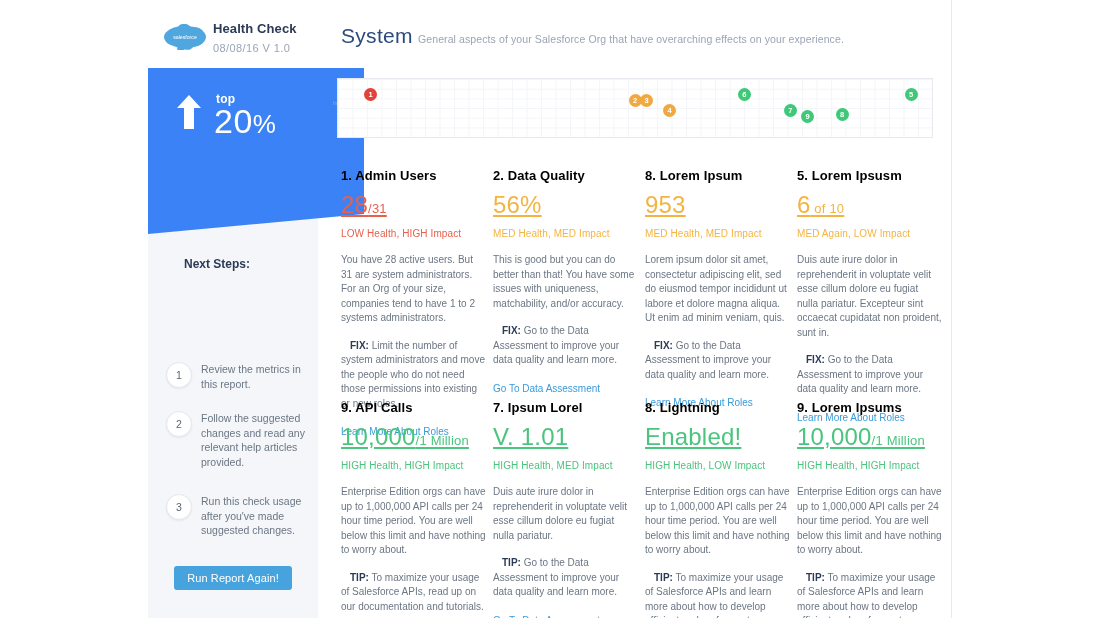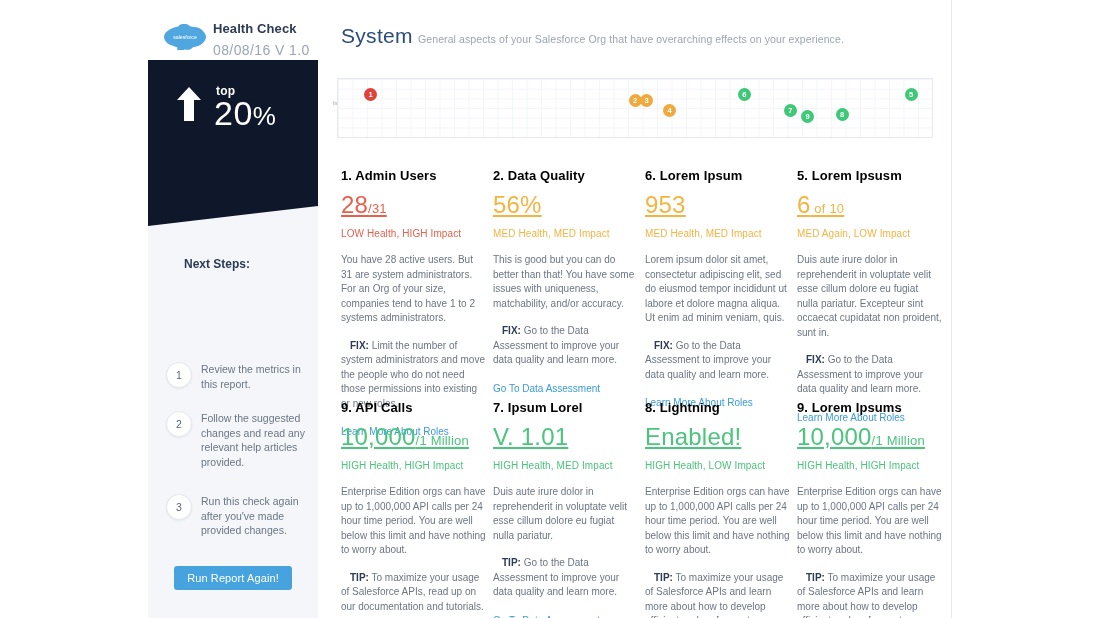--- a/index.html
+++ b/index.html
@@ -14,28 +14,28 @@
 
   
   .vrule{position:absolute;left:951px;top:0;width:1px;height:618px;background:#e6e9ef;}
 
   
   .header{position:absolute;left:0;top:0;width:1100px;height:68px;}
   .logo{position:absolute;left:163px;top:24px;width:44px;height:26px;}
   .logo svg{display:block;}
   .brand{position:absolute;left:213px;top:19px;}
   .brand .bt{font-size:13px;font-weight:bold;color:#2b3a55;letter-spacing:.1px;line-height:20px;}
-  .brand .bs{font-size:14px;color:#9aa5b5;margin-top:3px;letter-spacing:.4px;}
+  .brand .bs{font-size:11px;color:#9aa5b5;margin-top:3px;letter-spacing:.4px;}
   .sys-title{position:absolute;left:341px;top:24px;font-size:21px;color:#2b4a7d;letter-spacing:.3px;}
   .sys-sub{position:absolute;left:418px;top:33px;font-size:10.5px;color:#9aa5b5;letter-spacing:.1px;}
 
   
   .leftcol{position:absolute;left:148px;top:68px;width:170px;height:550px;background:#f4f6f9;}
-  .bluepanel{position:absolute;left:148px;top:60px;width:170px;height:166px;
-             background:#0f172a;clip-path:polygon(0 0,100% 0,100% 88%,0 100%);}
+  .bluepanel{position:absolute;left:148px;top:68px;width:170px;height:166px;
+             background:#3b82f6;clip-path:polygon(0 0,100% 0,100% 88%,0 100%);padding-left:46px;}
   .bp-arrow{position:absolute;left:28px;top:27px;}
   .bp-top{position:absolute;left:68px;top:24px;font-size:12px;color:#ffffff;font-weight:bold;letter-spacing:.2px;}
   .bp-pct{position:absolute;left:66px;top:34px;font-size:34px;color:#ffffff;font-weight:300;letter-spacing:.5px;line-height:38px;}
   .bp-pct .sym{font-size:26px;}
   .bp-msg{position:absolute;left:14px;top:84px;width:142px;text-align:center;
           font-size:12.5px;line-height:17px;color:#ffffff;}
 
   .ns-title{position:absolute;left:184px;top:257px;font-size:12px;font-weight:bold;color:#2b3a55;text-align:right;}
   .ns-body{position:absolute;left:168px;top:278px;width:133px;font-size:11px;line-height:15.5px;color:#6b7684;}
 
@@ -115,21 +115,21 @@
   <div class="step step1">
     <div class="num">1</div>
     <div class="txt">Review the metrics in this report.</div>
   </div>
   <div class="step step2">
     <div class="num">2</div>
     <div class="txt">Follow the suggested changes and read any relevant help articles provided.</div>
   </div>
   <div class="step step3">
     <div class="num">3</div>
-    <div class="txt">Run this check again after you've made provided changes.</div>
+    <div class="txt">Run this check usage after you've made suggested changes.</div>
   </div>
 
   <button class="runbtn">Run Report Again!</button>
 
   <div class="yaxis-lbl">Impact</div>
   <div class="yaxis-ar" style="top:85px;">▲</div>
   <div class="yaxis-ar" style="top:116px;">▼</div>
   <div class="xaxis-ar" style="left:612px;">◀</div>
   <div class="xaxis-lbl" style="left:622px;">Health</div>
   <div class="xaxis-ar" style="left:644px;">▶</div>
@@ -158,21 +158,21 @@
   <div class="card" style="left:493px;top:168px;">
     <div class="ct">2. Data Quality</div>
     <div class="cv r-org"><span>56%</span><span class="sub"></span></div>
     <div class="cs r-org">MED Health, MED Impact</div>
     <div class="cb">This is good but you can do better than that! You have some issues with uniqueness, matchability, and/or accuracy.</div>
     <div class="cfix"><b>FIX:</b><span> Go to the Data Assessment to improve your data quality and learn more.</span></div>
     <a class="clink" href="#">Go To Data Assessment</a>
   </div>
 
   <div class="card" style="left:645px;top:168px;">
-    <div class="ct">6. Lorem Ipsum</div>
+    <div class="ct">8. Lorem Ipsum</div>
     <div class="cv r-org"><span>953</span><span class="sub"></span></div>
     <div class="cs r-org">MED Health, MED Impact</div>
     <div class="cb">Lorem ipsum dolor sit amet, consectetur adipiscing elit, sed do eiusmod tempor incididunt ut labore et dolore magna aliqua. Ut enim ad minim veniam, quis.</div>
     <div class="cfix"><b>FIX:</b><span> Go to the Data Assessment to improve your data quality and learn more.</span></div>
     <a class="clink" href="#">Learn More About Roles</a>
   </div>
 
   <div class="card" style="left:797px;top:168px;">
     <div class="ct">5. Lorem Ipsusm</div>
     <div class="cv r-org"><span>6</span><span class="sub"> of 10</span></div>

